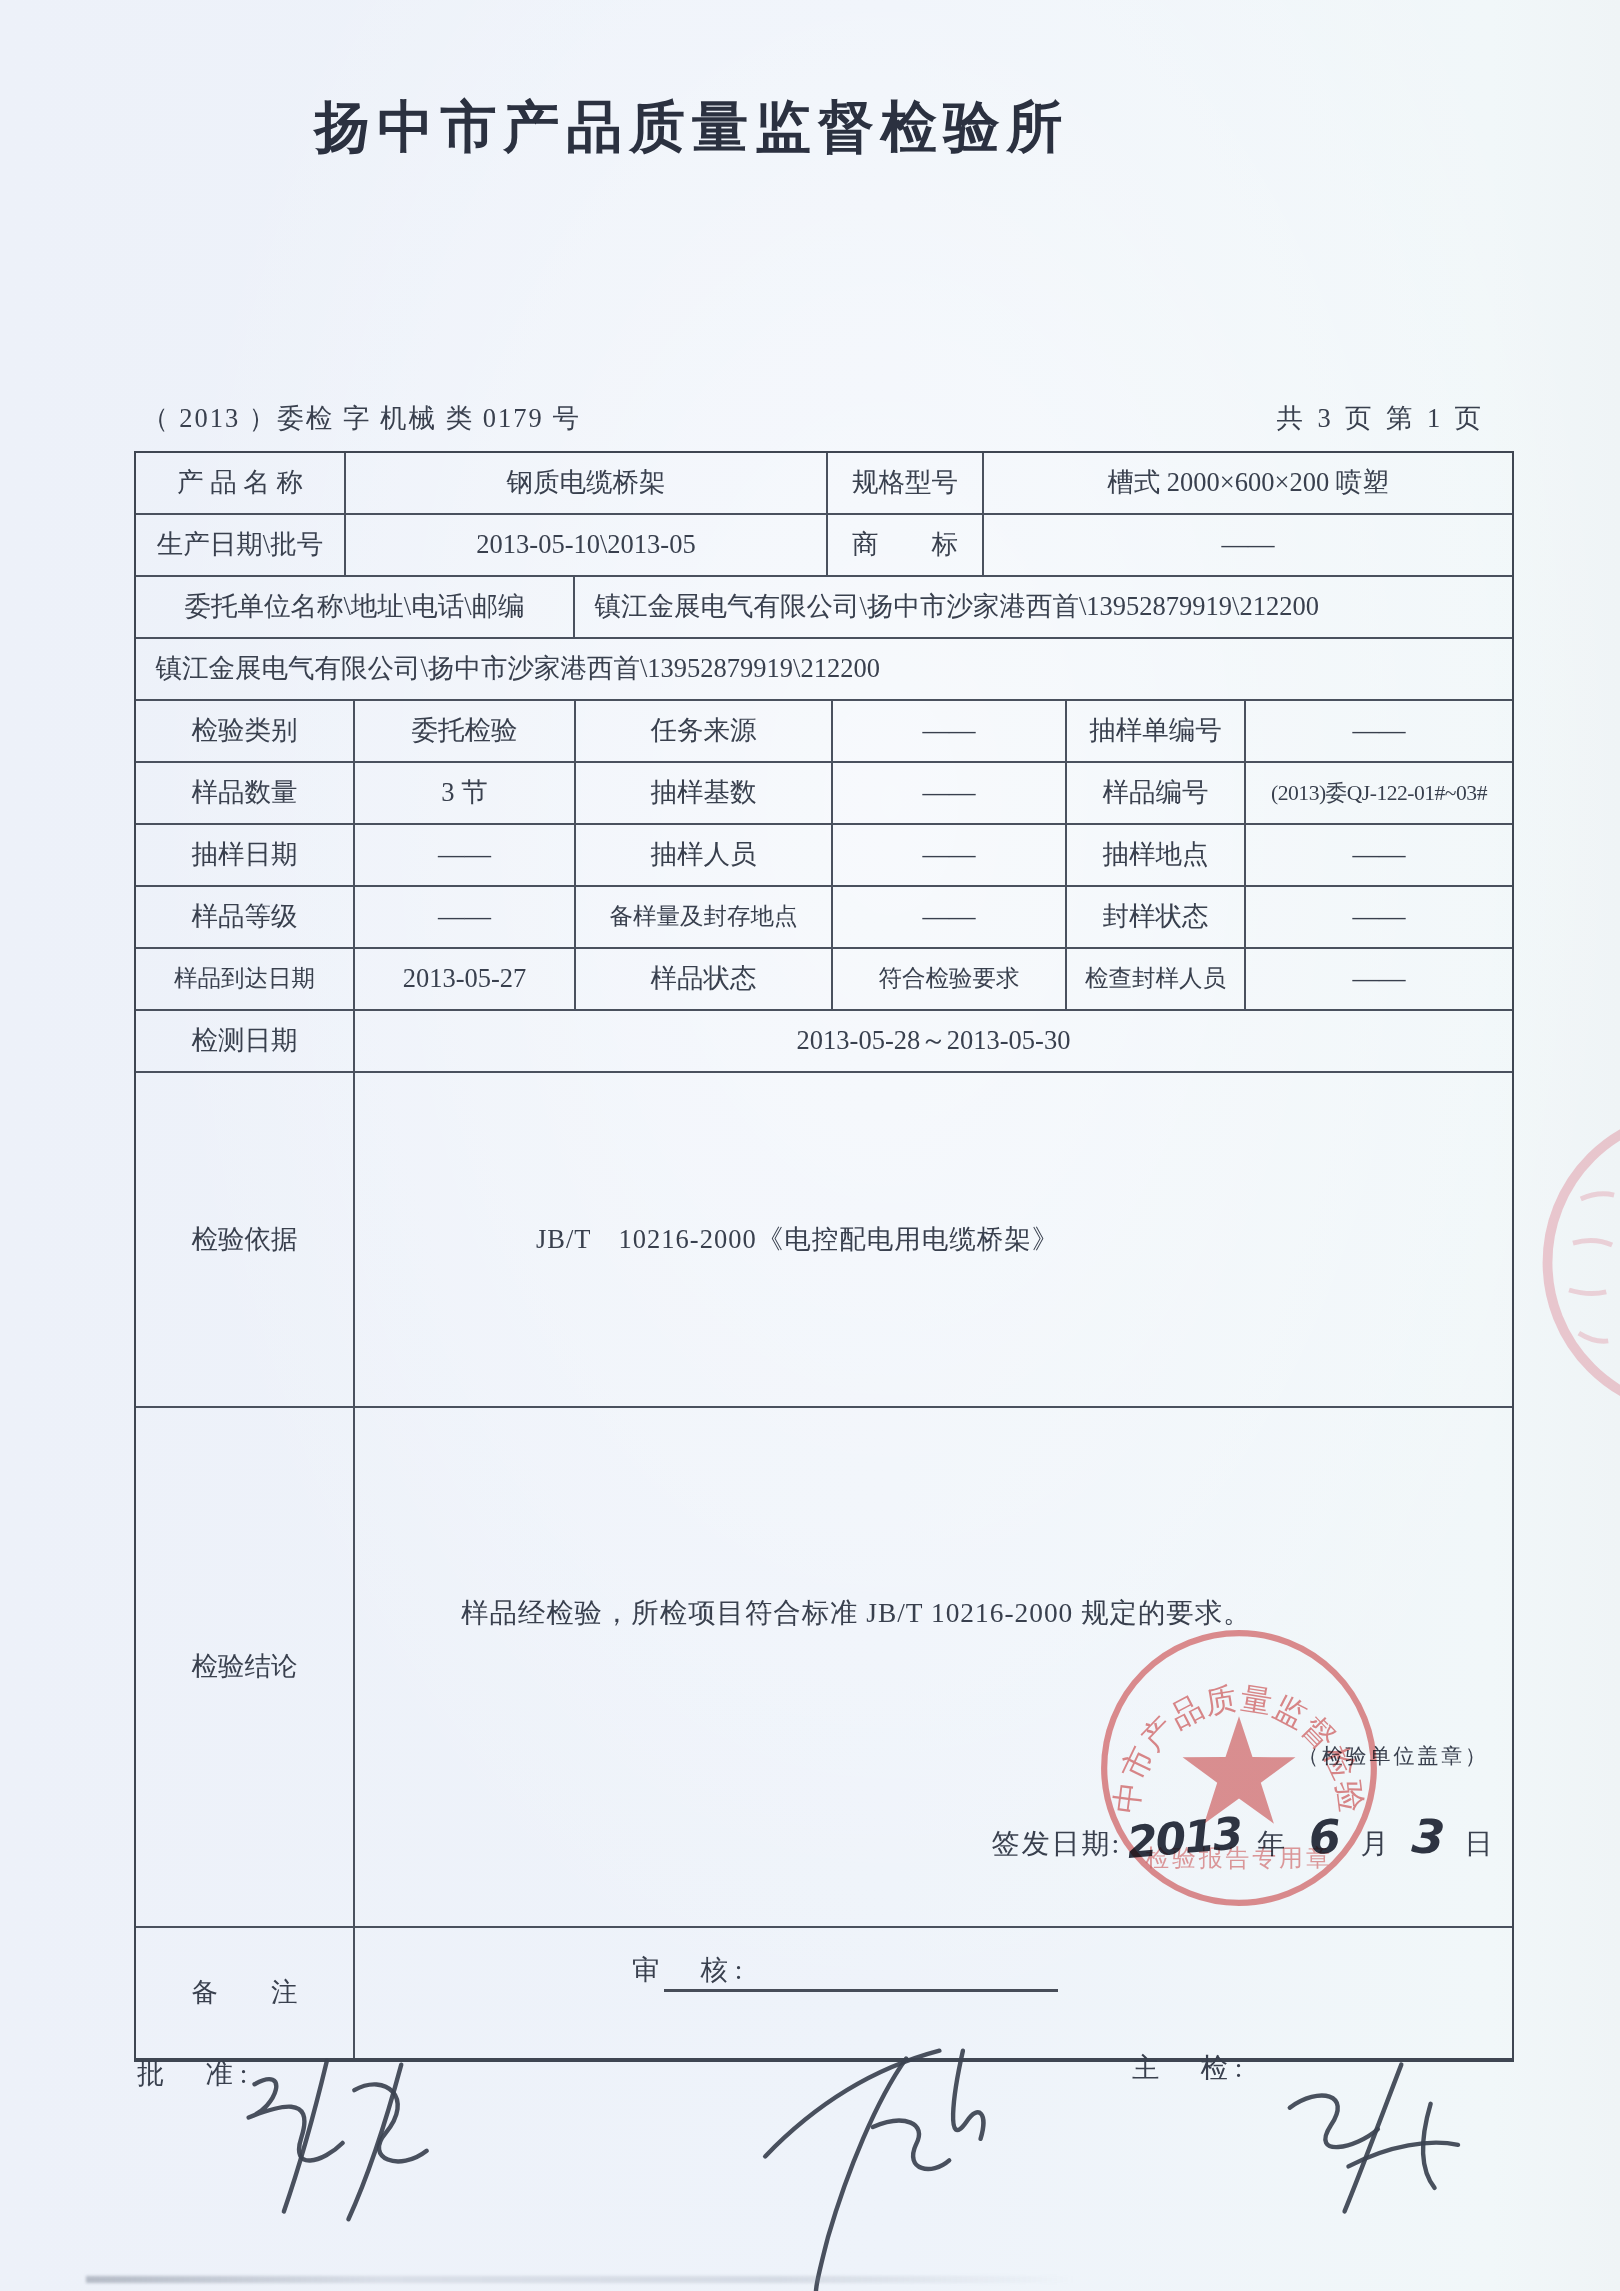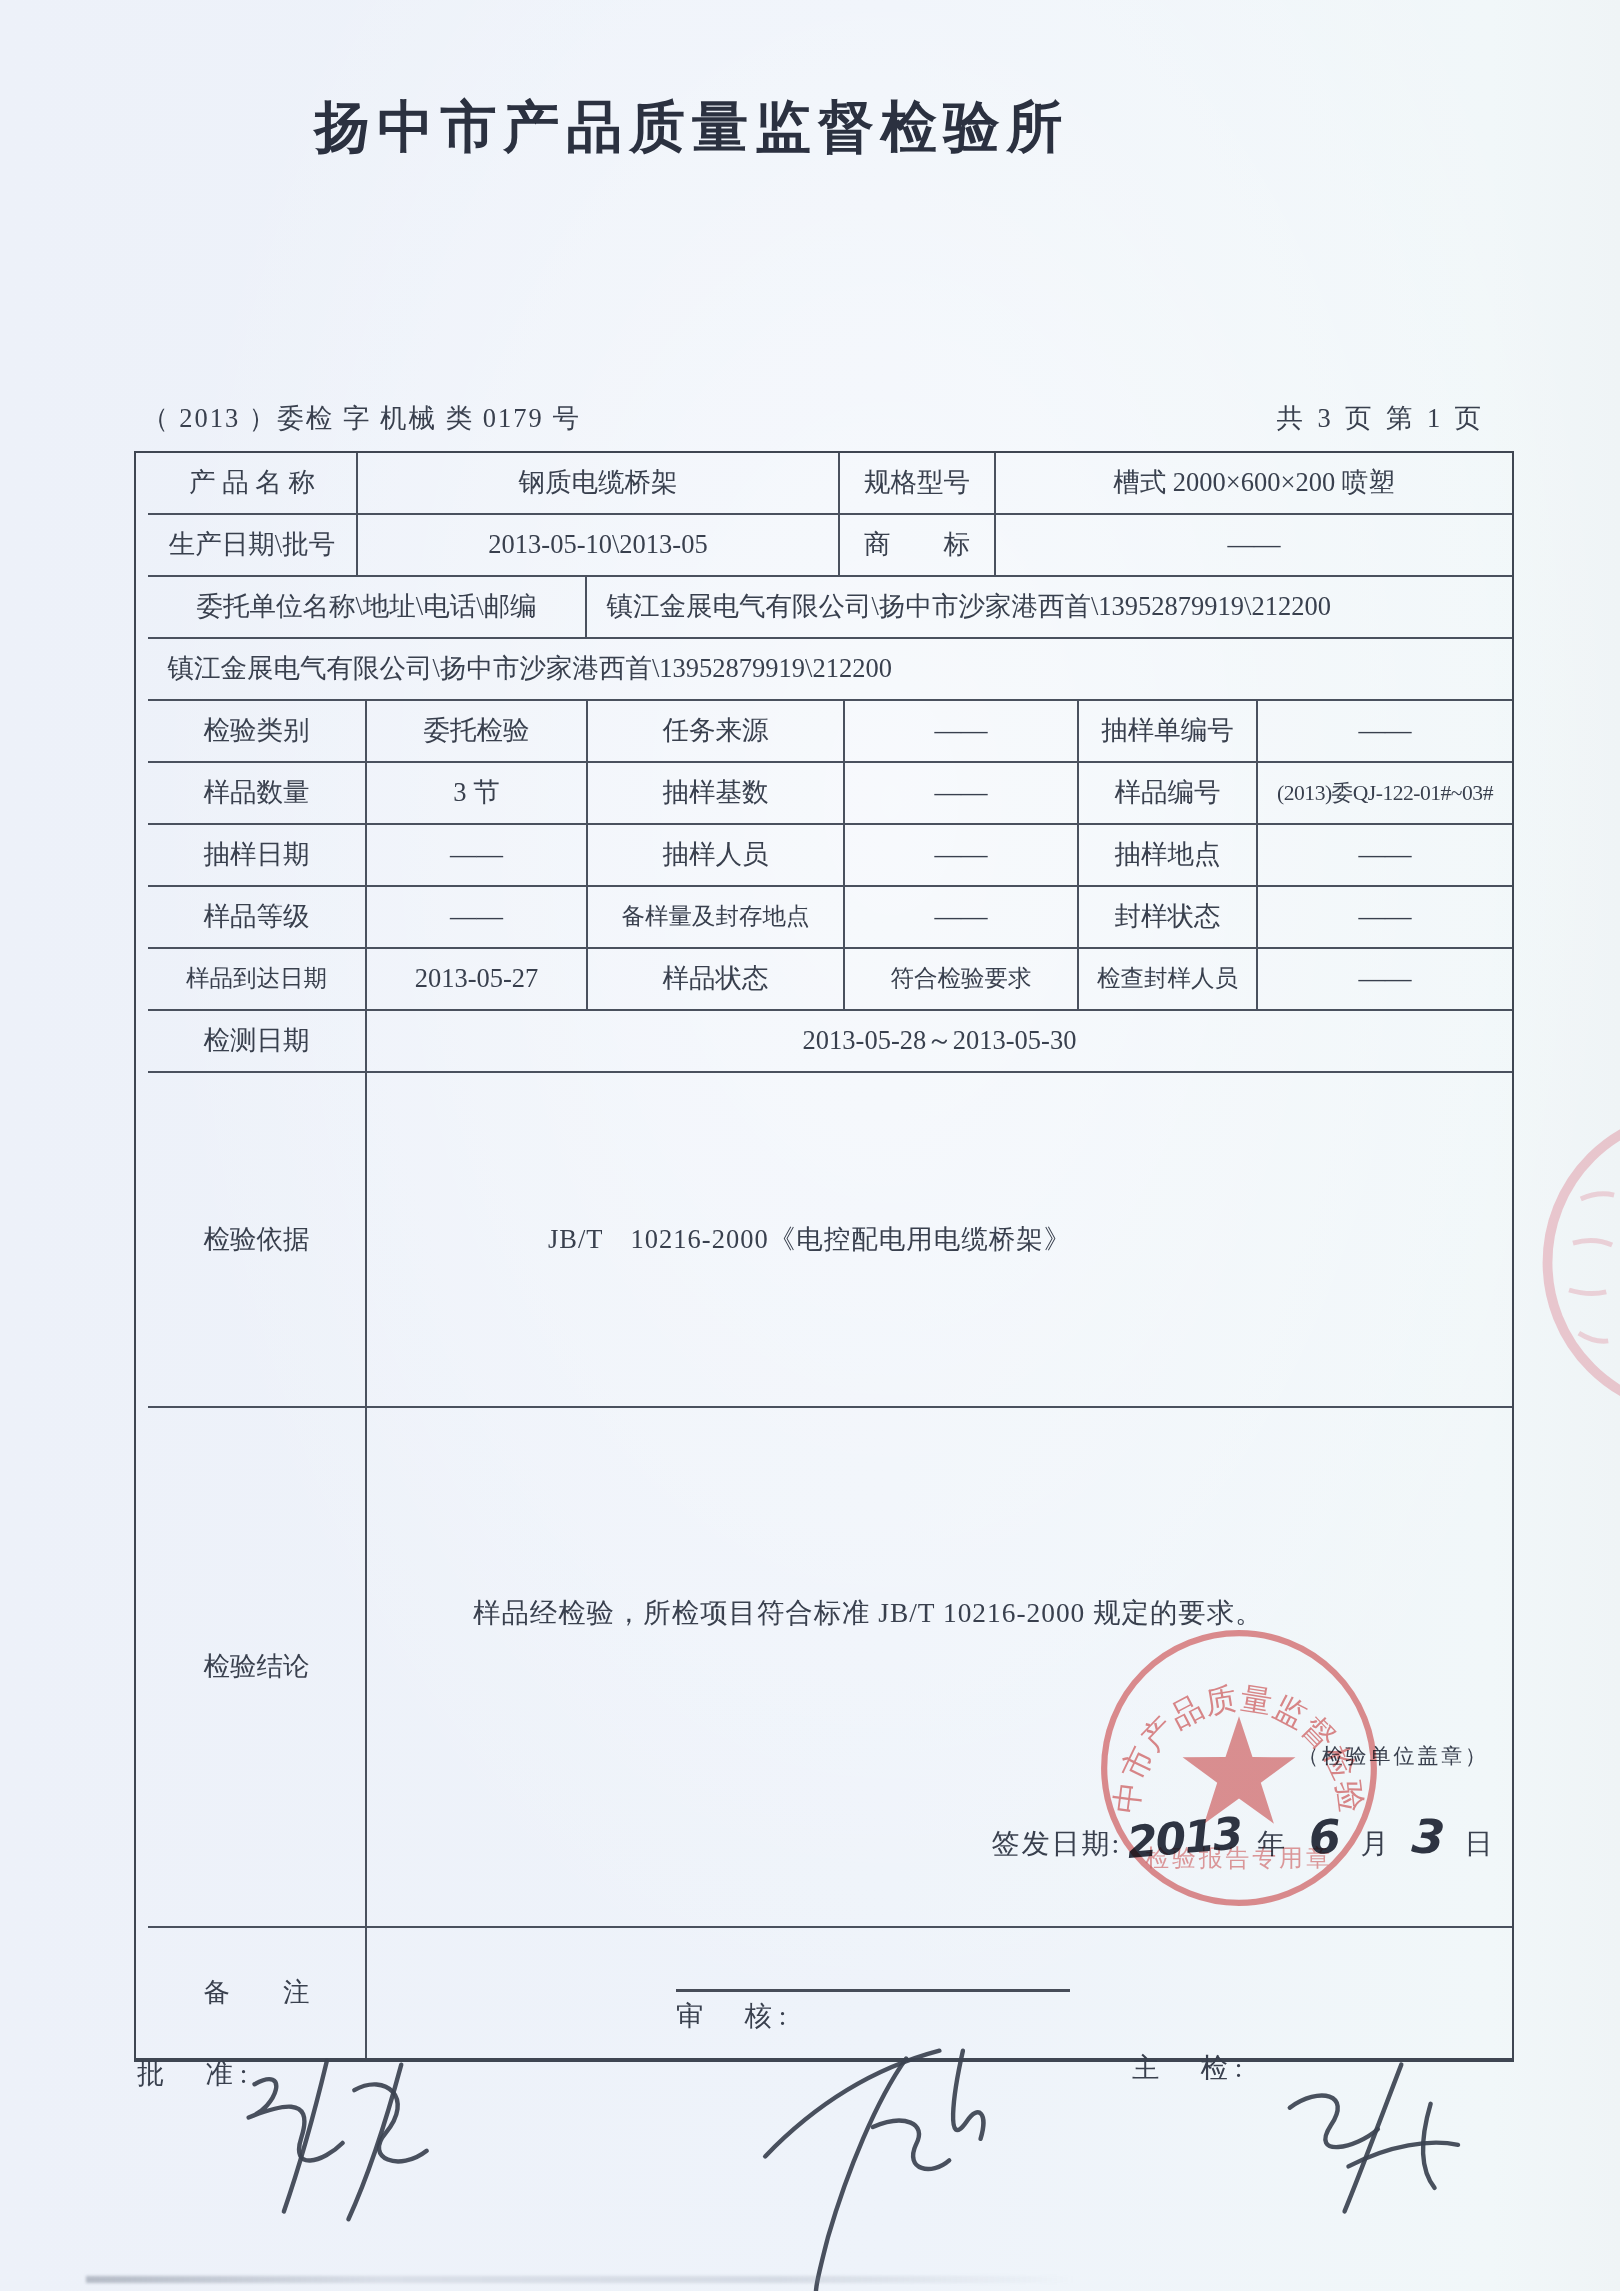--- a/index.html
+++ b/index.html
@@ -20,21 +20,20 @@
     position:absolute; top:237px; left:0; width:1411px; text-align:center;
     font-size:53px; font-weight:700; letter-spacing:29px; color:#2b3140;
   }
   .report-no { position:absolute; top:400px; left:142px; font-size:26.5px; letter-spacing:2px; }
   .page-info { position:absolute; top:400px; right:135px; font-size:26.5px; letter-spacing:3.9px; }
 
   .report-table {
     position:absolute; top:451px; left:134px; width:1380px;
     border:2.5px solid #3f4652; border-bottom-width:4.9px;
     background:transparent;
-    padding-left:12px;
   }
   .tr { display:flex; border-bottom:2px solid #4a515e; }
   .tr:last-child { border-bottom:none; }
   .td {
     display:flex; align-items:center; justify-content:center;
     border-right:2px solid #4a515e; font-size:26.5px; text-align:center;
     padding:0 5.9px; white-space:pre-wrap; line-height:1.25; color:#39404e;
   }
   .td:last-child { border-right:none; }
   .rh { height:62px; }
@@ -193,21 +192,21 @@
     </text>
     <text x="160" y="262" font-size="25" fill="#dd6a6a" opacity="0.66" letter-spacing="3" text-anchor="middle" font-family="Liberation Serif, DejaVu Serif, serif">检验报告专用章</text>
   </svg>
 
   <svg class="edge-stamp" viewBox="0 0 100 330">
     <circle cx="178" cy="160" r="152" fill="none" stroke="#ef9daa" stroke-width="10" opacity="0.5"></circle>
     <path d="M60,95 q18,-8 34,-4 M52,140 q22,-6 40,2 M48,188 q20,6 38,2 M58,232 q16,10 30,8" fill="none" stroke="#f0a4b0" stroke-width="5" opacity="0.42"></path>
   </svg>
 
   <div class="sig-label" style="left:137px; top:2056px;">批　准:</div>
-  <div class="sig-label" style="left:632px; top:1998px;margin-left:44px;">审　核:</div>
+  <div class="sig-label" style="left:632px; top:1952px;">审　核:</div>
   <div class="sig-label" style="left:1132px; top:2050px;">主　检:</div>
 
   <svg class="sig-svg" style="left:233px; top:2047px;" width="225" height="186" viewBox="0 0 230 190">
     <path d="M22,38 C58,18 46,62 16,72 C46,60 84,48 70,92 C58,128 92,118 112,98"></path>
     <path d="M96,14 C84,64 68,122 52,168"></path>
     <path d="M124,44 C156,26 186,52 156,88 C134,114 170,128 198,106"></path>
     <path d="M172,18 C158,70 140,128 118,176"></path>
   </svg>
 
   <svg class="sig-svg" style="left:757px; top:2037px;" width="265" height="279" viewBox="0 0 270 285">

